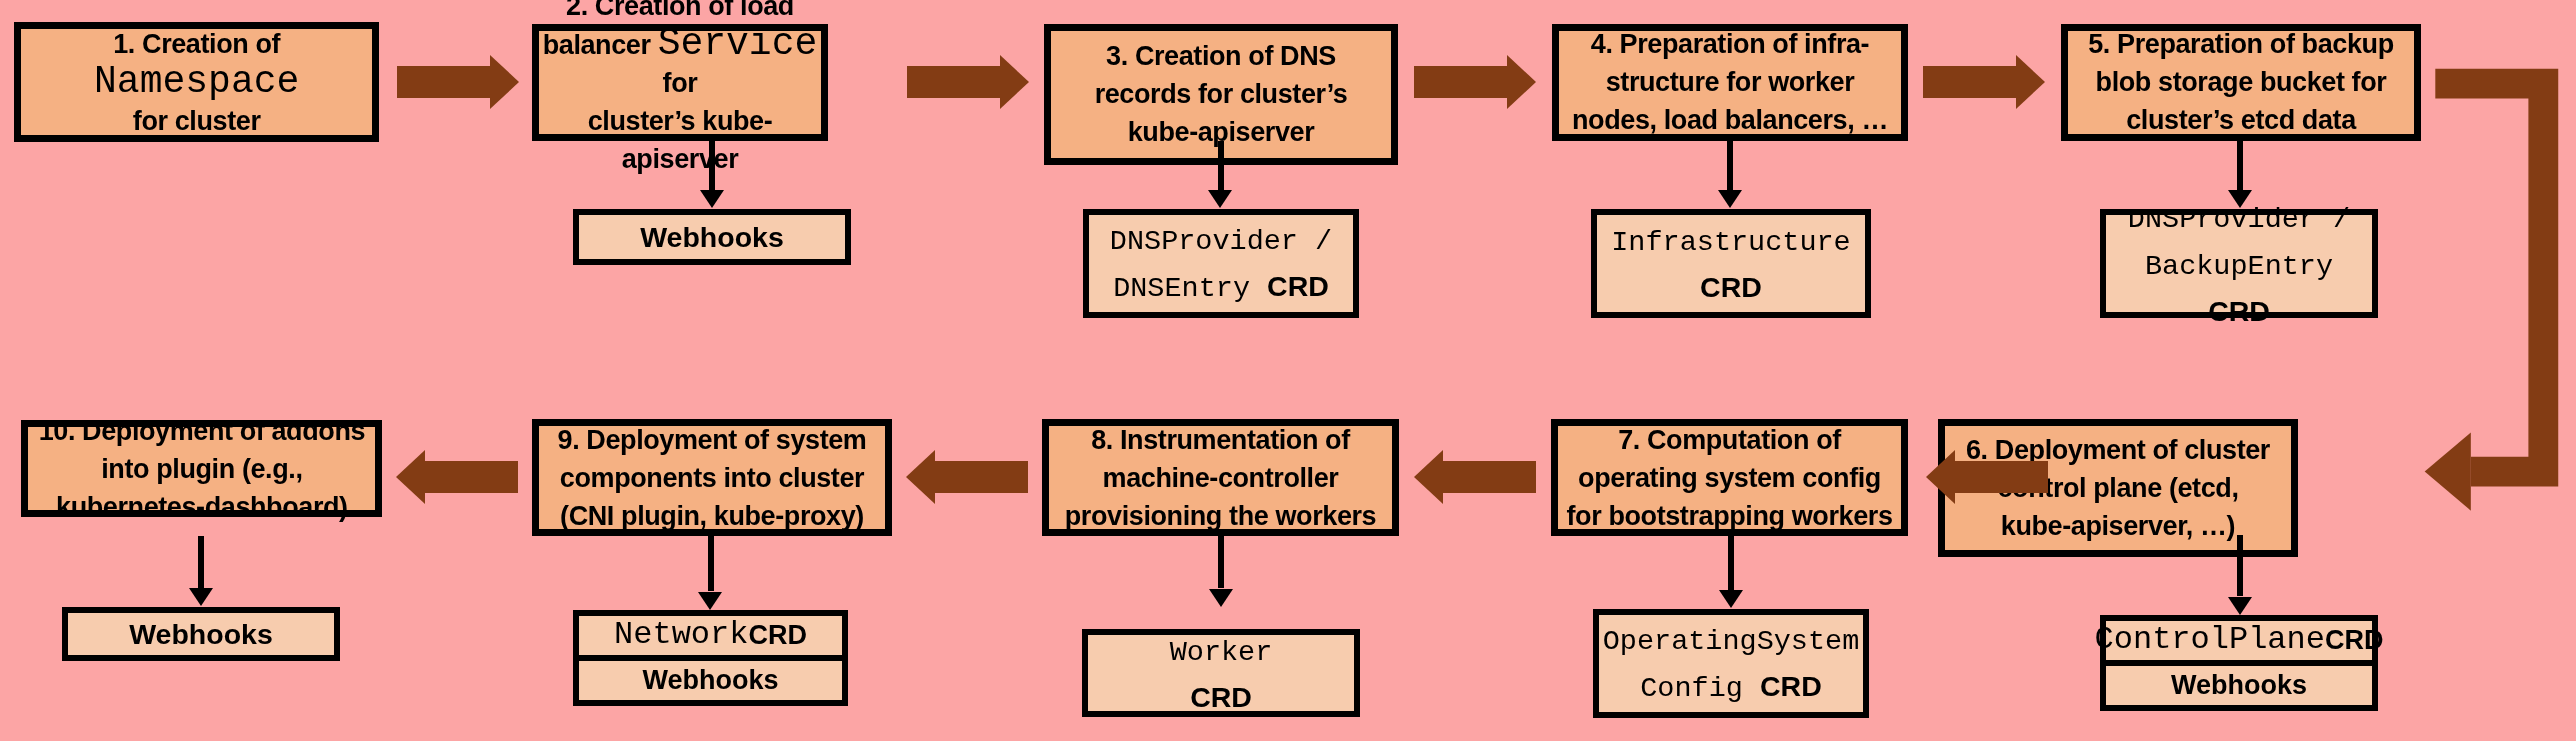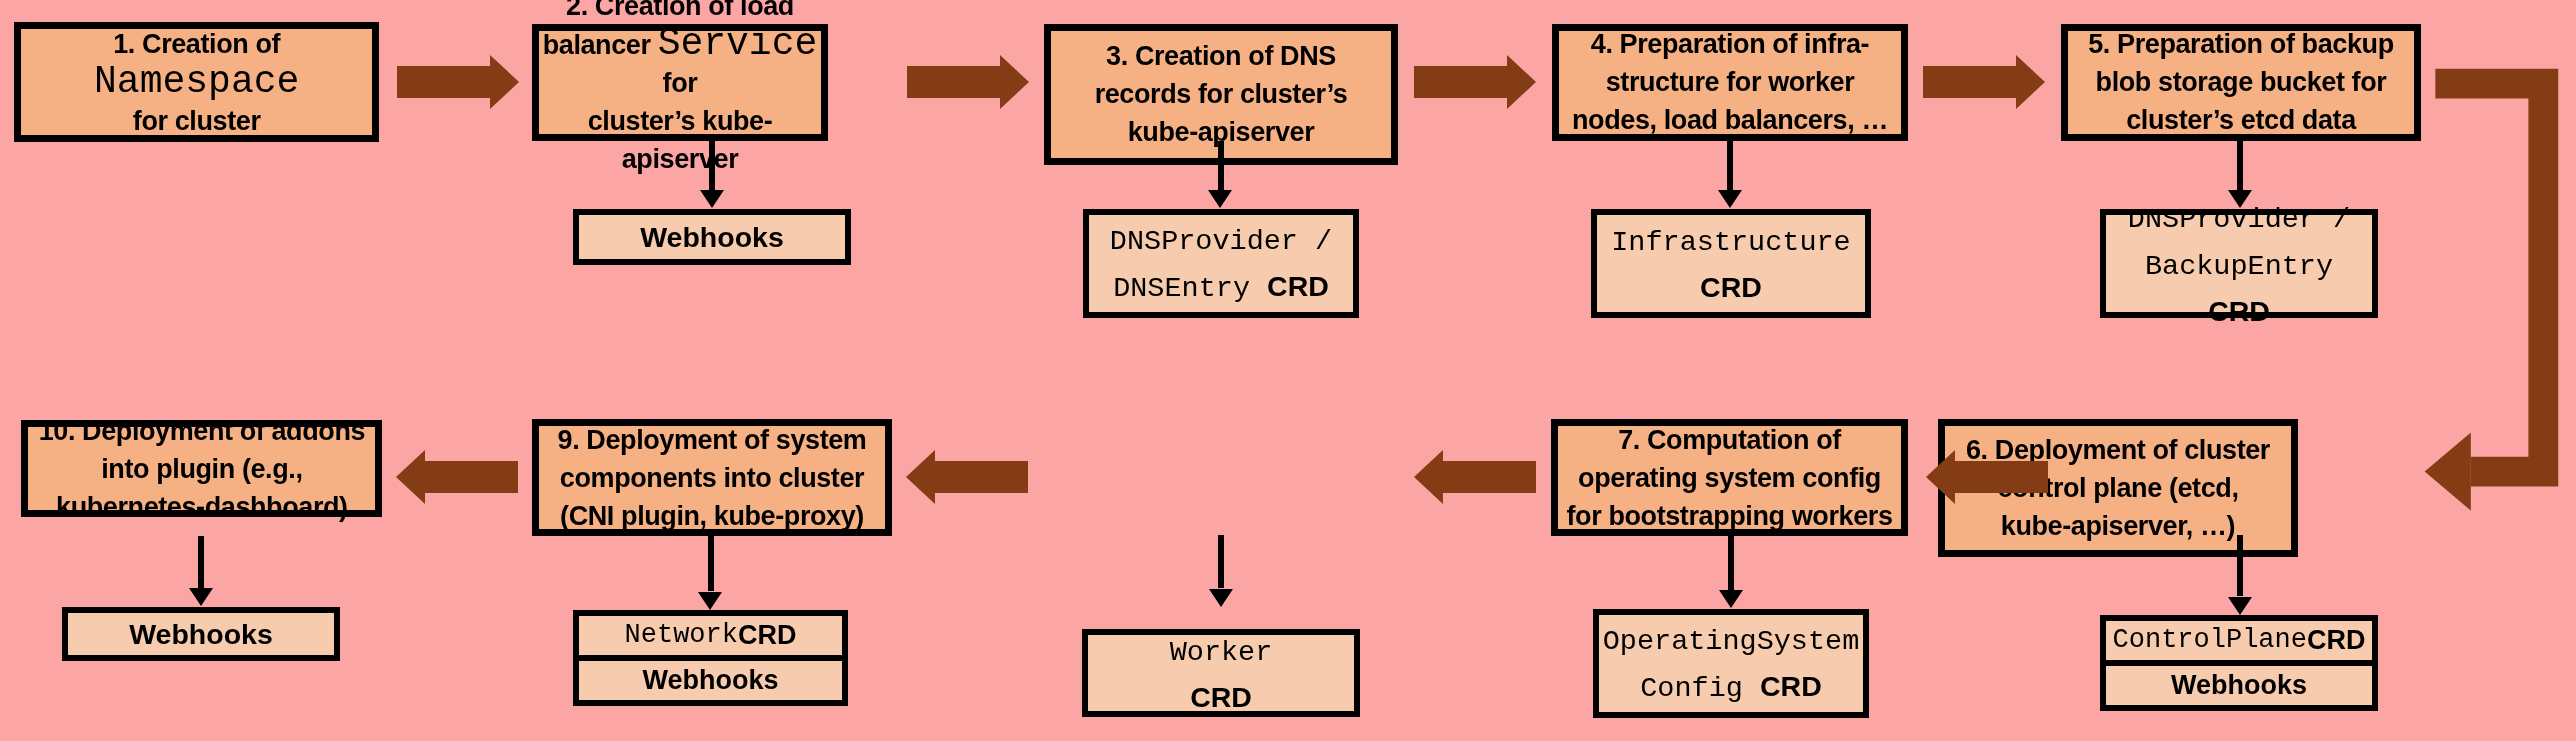--- a/index.html
+++ b/index.html
@@ -19,21 +19,21 @@
            text-align:center;font-weight:bold;font-size:28.5px;line-height:44px;}
   .sub-box .mono,.stack .mono{font-family:"Liberation Mono",monospace;font-weight:normal;}
   .sub-box .mono{font-size:28.5px;}
 
   
   .stack{position:absolute;}
   .stack .cell{box-sizing:border-box;background:var(--sub-fill,#F7CCAE);border:6.4px solid var(--border,#000);
                height:51px;display:flex;align-items:center;justify-content:center;text-align:center;
                font-weight:bold;font-size:27px;line-height:28.5px;}
   .stack .cell + .cell{margin-top:-6.4px;}
-  .stack .mono{font-size:27px;}
+  .stack .mono{font-size:32px;}
 
   
   .conn-line{position:absolute;width:5.7px;background:#000;}
   .conn-head{position:absolute;width:0;height:0;border-left:12px solid transparent;
              border-right:12px solid transparent;border-top:18.5px solid #000;}
 
   
   .arrow{position:absolute;width:122px;height:54px;}
   .arrow .bar{position:absolute;top:11.4px;width:93px;height:32px;background:var(--arrow,#833C14);}
   .arrow .head{position:absolute;top:0;width:0;height:0;border-top:27px solid transparent;
@@ -65,20 +65,23 @@
   <div class="main-box" style="left:2061px;top:23.5px;width:360px;height:117px">
       <div class="txt"><span>5. Preparation of backup</span><br><span>blob storage bucket for</span><br><span>cluster’s etcd data</span></div>
     </div>
 
   <div class="main-box" style="left:1938px;top:419px;width:360px;height:138px">
       <div class="txt"><span>6. Deployment of cluster</span><br><span>control plane (etcd,</span><br><span>kube-apiserver, …)</span></div>
     </div>
   <div class="main-box" style="left:1551px;top:419px;width:357px;height:117px">
       <div class="txt"><span>7. Computation of</span><br><span>operating system config</span><br><span>for bootstrapping workers</span></div>
     </div>
+  <div class="main-box" style="left:1042px;top:419px;width:357px;height:117px">
+      <div class="txt"><span>8. Instrumentation of</span><br><span>machine-controller</span><br><span>provisioning the workers</span></div>
+    </div>
   <div class="main-box" style="left:532px;top:419px;width:360px;height:117px">
       <div class="txt"><span>9. Deployment of system</span><br><span>components into cluster</span><br><span>(CNI plugin, kube-proxy)</span></div>
     </div>
   <div class="main-box" style="left:21.4px;top:420px;width:361px;height:97px">
       <div class="txt"><span>10. Deployment of addons</span><br><span>into plugin (e.g.,</span><br><span>kubernetes-dashboard)</span></div>
     </div>
 
   <div class="sub-box" style="left:573px;top:209px;width:278px;height:56px">
       <div class="txt"><span>Webhooks</span></div>
     </div>

